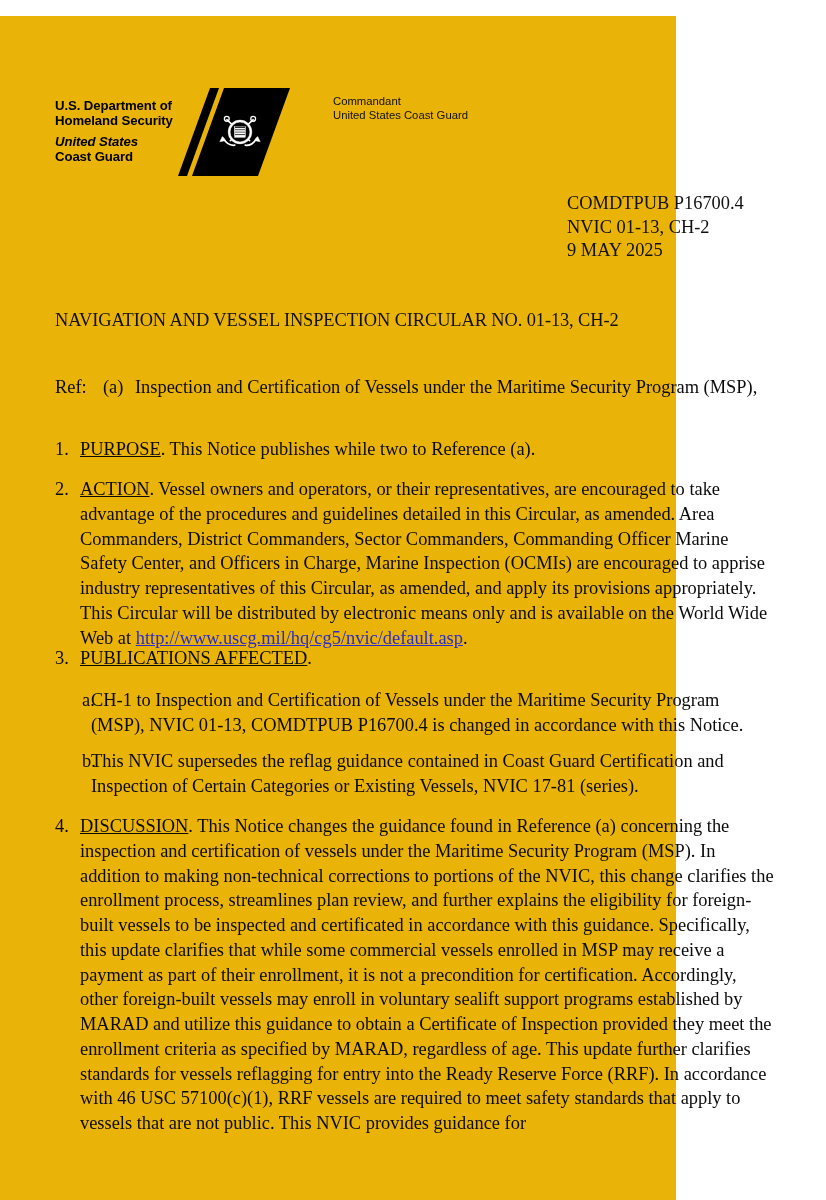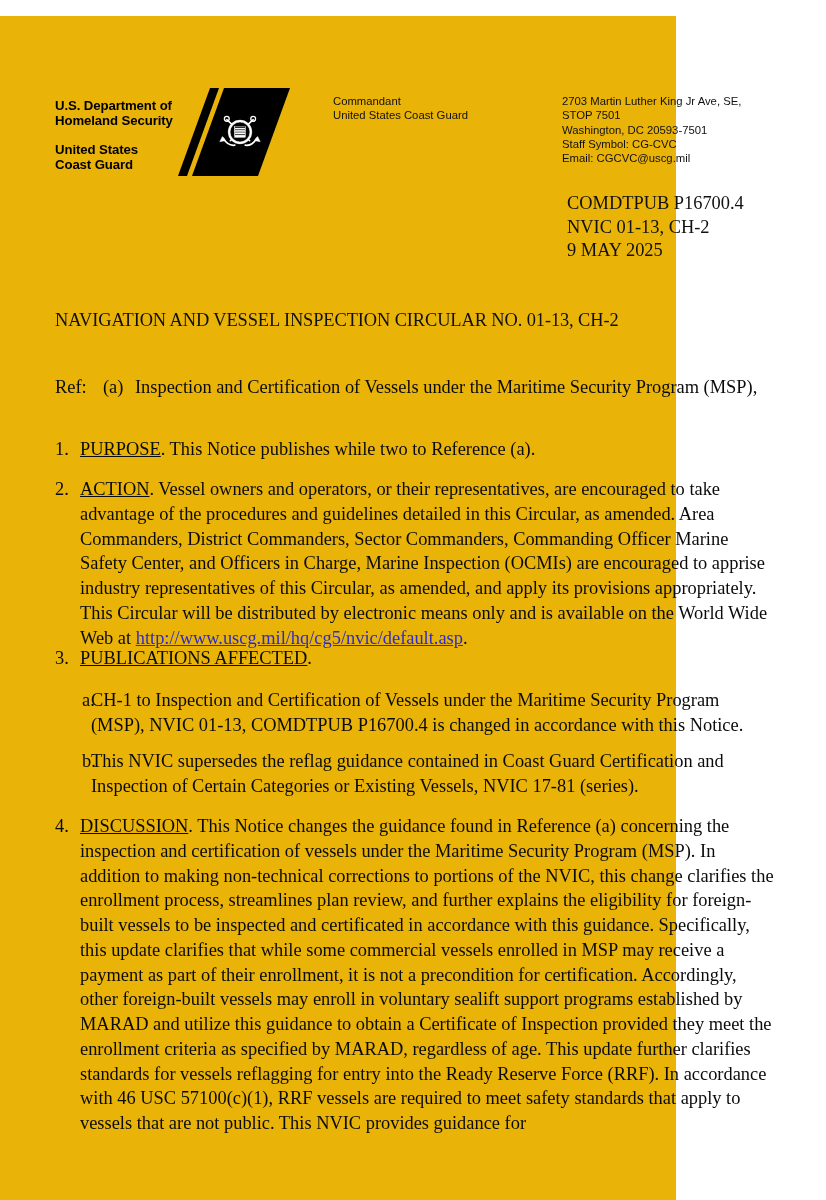--- a/index.html
+++ b/index.html
@@ -40,21 +40,22 @@
     top: 12px;
     width: 145px;
     font-family: "Liberation Sans", "DejaVu Sans", sans-serif;
     font-weight: bold;
     font-size: 13.2px;
     line-height: 1.16;
     letter-spacing: -0.1px;
     color: #000000;
   }
   .dhs-block .dhs-line2 {
-    margin-top: 13px;
+    margin-top: 5px;
+    font-style: italic;
   }
 
   
   .cg-mark {
     position: absolute;
     left: 192px;
     top: 2px;
     width: 86px;
     height: 88px;
   }
@@ -254,27 +255,20 @@
           <rect x="38" y="38" width="24" height="3" fill="#000000"></rect>
         </g>
       </svg>
     </div>
 
     <div class="commandant-block">
       <div>Commandant</div>
       <div>United States Coast Guard</div>
     </div>
 
-    <div class="address-block">
-      <div>2703 Martin Luther King Jr Ave, SE,</div>
-      <div>STOP 7501</div>
-      <div>Washington, DC 20593-7501</div>
-      <div>Staff Symbol: CG-CVC</div>
-      <div>Email: CGCVC@uscg.mil</div>
-    </div>
   </div>
 
   <div class="pubnum-block">
     <div>COMDTPUB P16700.4</div>
     <div>NVIC 01-13, CH-2</div>
     <div>9 MAY 2025</div>
   </div>
 
   <div class="doc-title">NAVIGATION AND VESSEL INSPECTION CIRCULAR NO. 01-13, CH-2</div>
 

